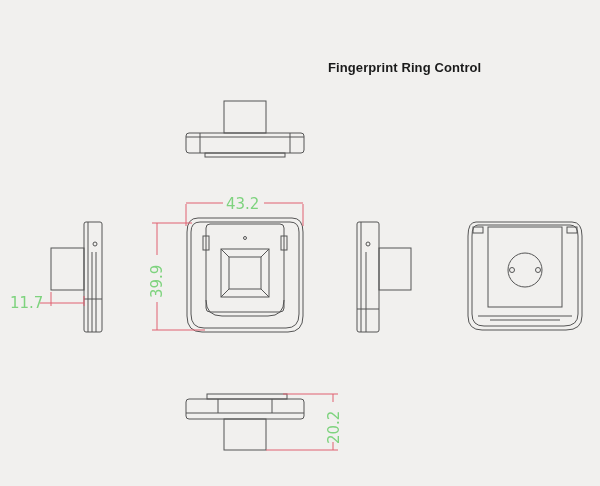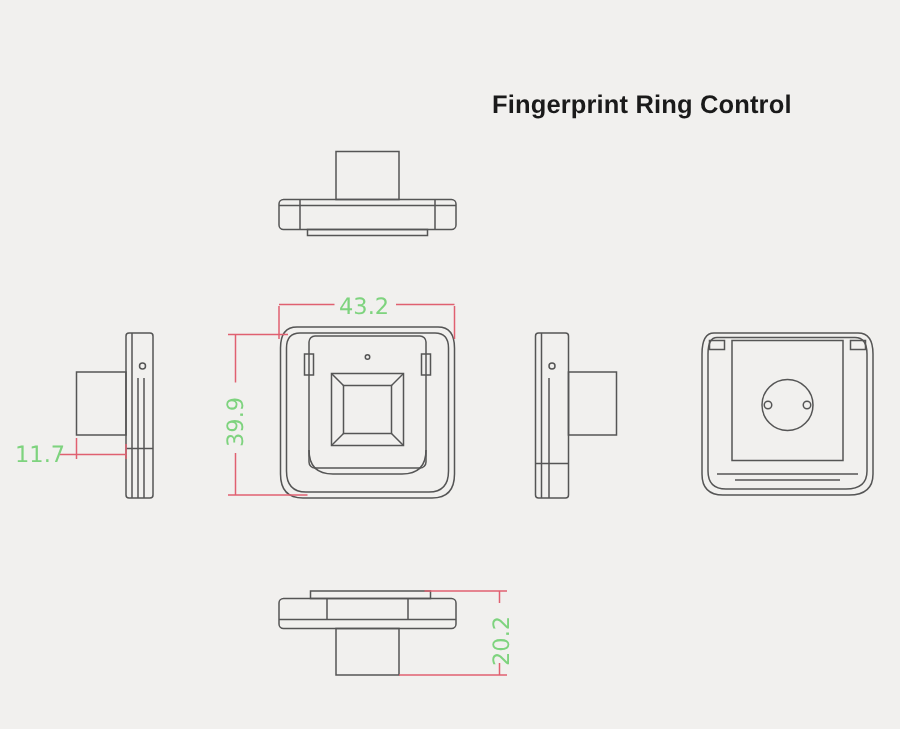--- a/index.html
+++ b/index.html
@@ -1,17 +1,17 @@
 <!DOCTYPE html>
 <html><head>
 <meta charset="utf-8">
 <style>
   html,body{margin:0;padding:0;}
   body{width:600px;height:486px;background:#f1f0ee;position:relative;overflow:hidden;font-family:"DejaVu Sans",sans-serif;}
-  .title{position:absolute;left:328px;top:60px;font-family:"Liberation Sans",sans-serif;font-weight:bold;font-size:17px;color:#1a1a1a;letter-spacing:0.1px;}
+  .title{position:absolute;left:328px;top:60px;font-family:"Liberation Sans",sans-serif;font-weight:bold;font-size:13px;color:#1a1a1a;letter-spacing:0.1px;}
   svg{position:absolute;left:0;top:0;}
   .dimtext{font-family:"DejaVu Sans",sans-serif;font-size:15px;fill:#7ed37e;}
 </style>
 </head>
 <body>
 
 <div class="title">Fingerprint Ring Control</div>
 
 <svg width="600" height="486" viewBox="0 0 600 486" fill="none" stroke="#555" stroke-width="1">
 

